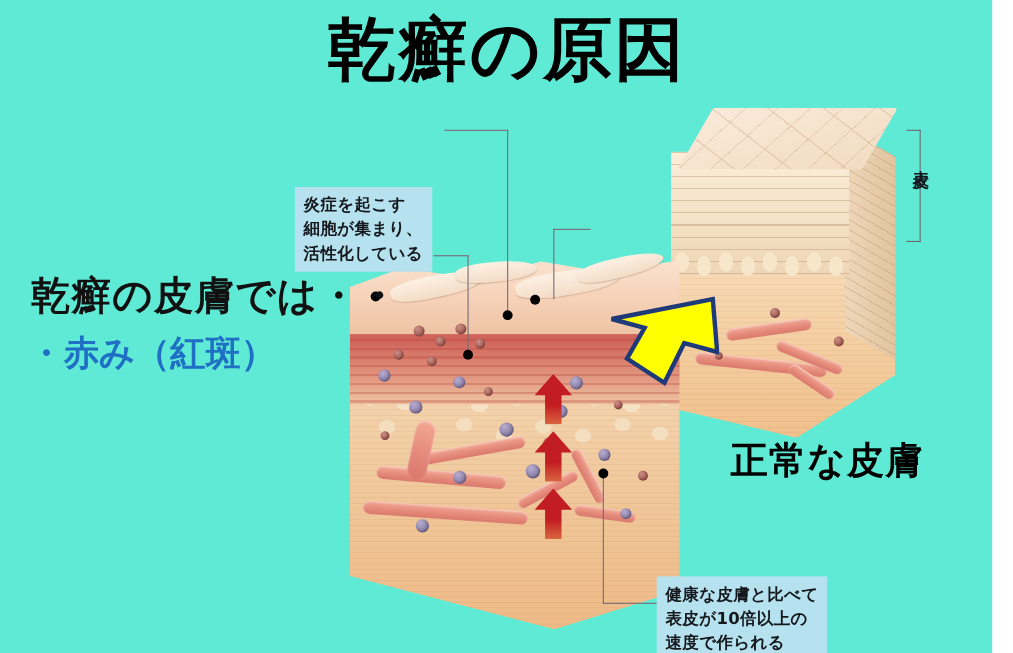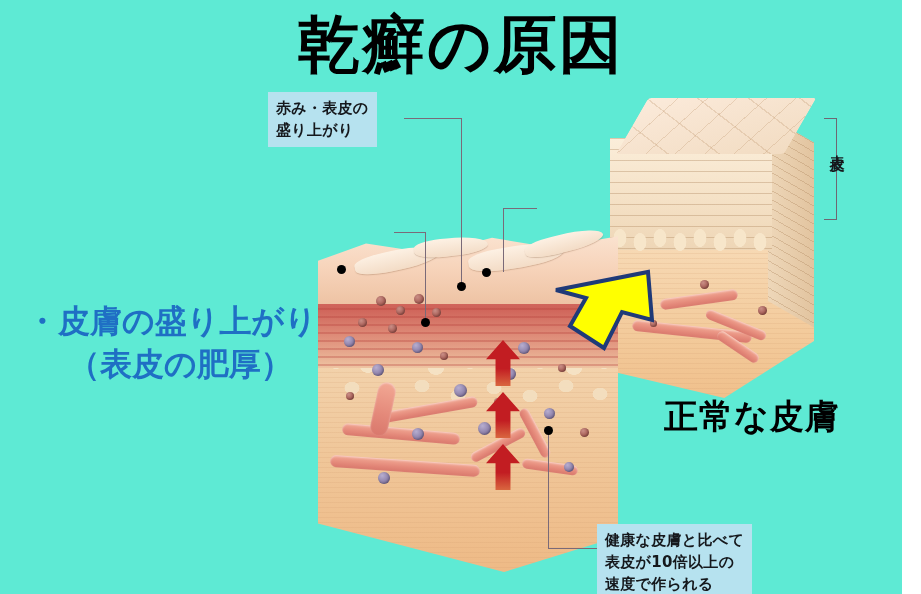--- a/index.html
+++ b/index.html
@@ -74,21 +74,20 @@
   .normal-label {
     position: absolute;
     left: 664px;
     top: 398px;
     font-size: 34px;
     line-height: 42px;
     font-weight: 700;
     color: #000000;
     white-space: nowrap;
     letter-spacing: 1px;
-    font-family: Liberation Mono, monospace;
   }
 
   
   .callout {
     position: absolute;
     background: #b6e2ef;
     color: #15181c;
     font-size: 15px;
     line-height: 22px;
     font-weight: 700;
@@ -399,30 +398,31 @@
   <div class="leader h" style="left:503px; top:208px; width:34px;"></div>
   <div class="leader v" style="left:503px; top:208px; height:64px;"></div>
   <div class="dot" style="left:482px; top:268px;"></div>
 
   <div class="dot" style="left:337px; top:265px;"></div>
 
   <div class="leader h" style="left:548px; top:548px; width:50px;"></div>
   <div class="leader v" style="left:548px; top:430px; height:119px;"></div>
   <div class="dot" style="left:544px; top:426px;"></div>
 
-  <div class="callout" id="callout-redness">赤み・表皮の
-盛り上がり</div>
-
+
+  <div class="callout" id="callout-inflam">炎症を起こす
+細胞が集まり、
+活性化している</div>
 
 
   <div class="callout" id="callout-speed">健康な皮膚と比べて
 表皮が10倍以上の
 速度で作られる</div>
 
+  <div class="lead-heading">乾癬の皮膚では・・</div>
 
   <div class="bullets">
     <div class="bullet">
-      <span>・</span><span>皮膚の盛り上がり</span>
-      <span class="sub">（表皮の肥厚）</span>
+      <span>・</span><span>赤み（紅斑）</span>
     </div>
   </div>
 
 </div>
 
 </body></html>

